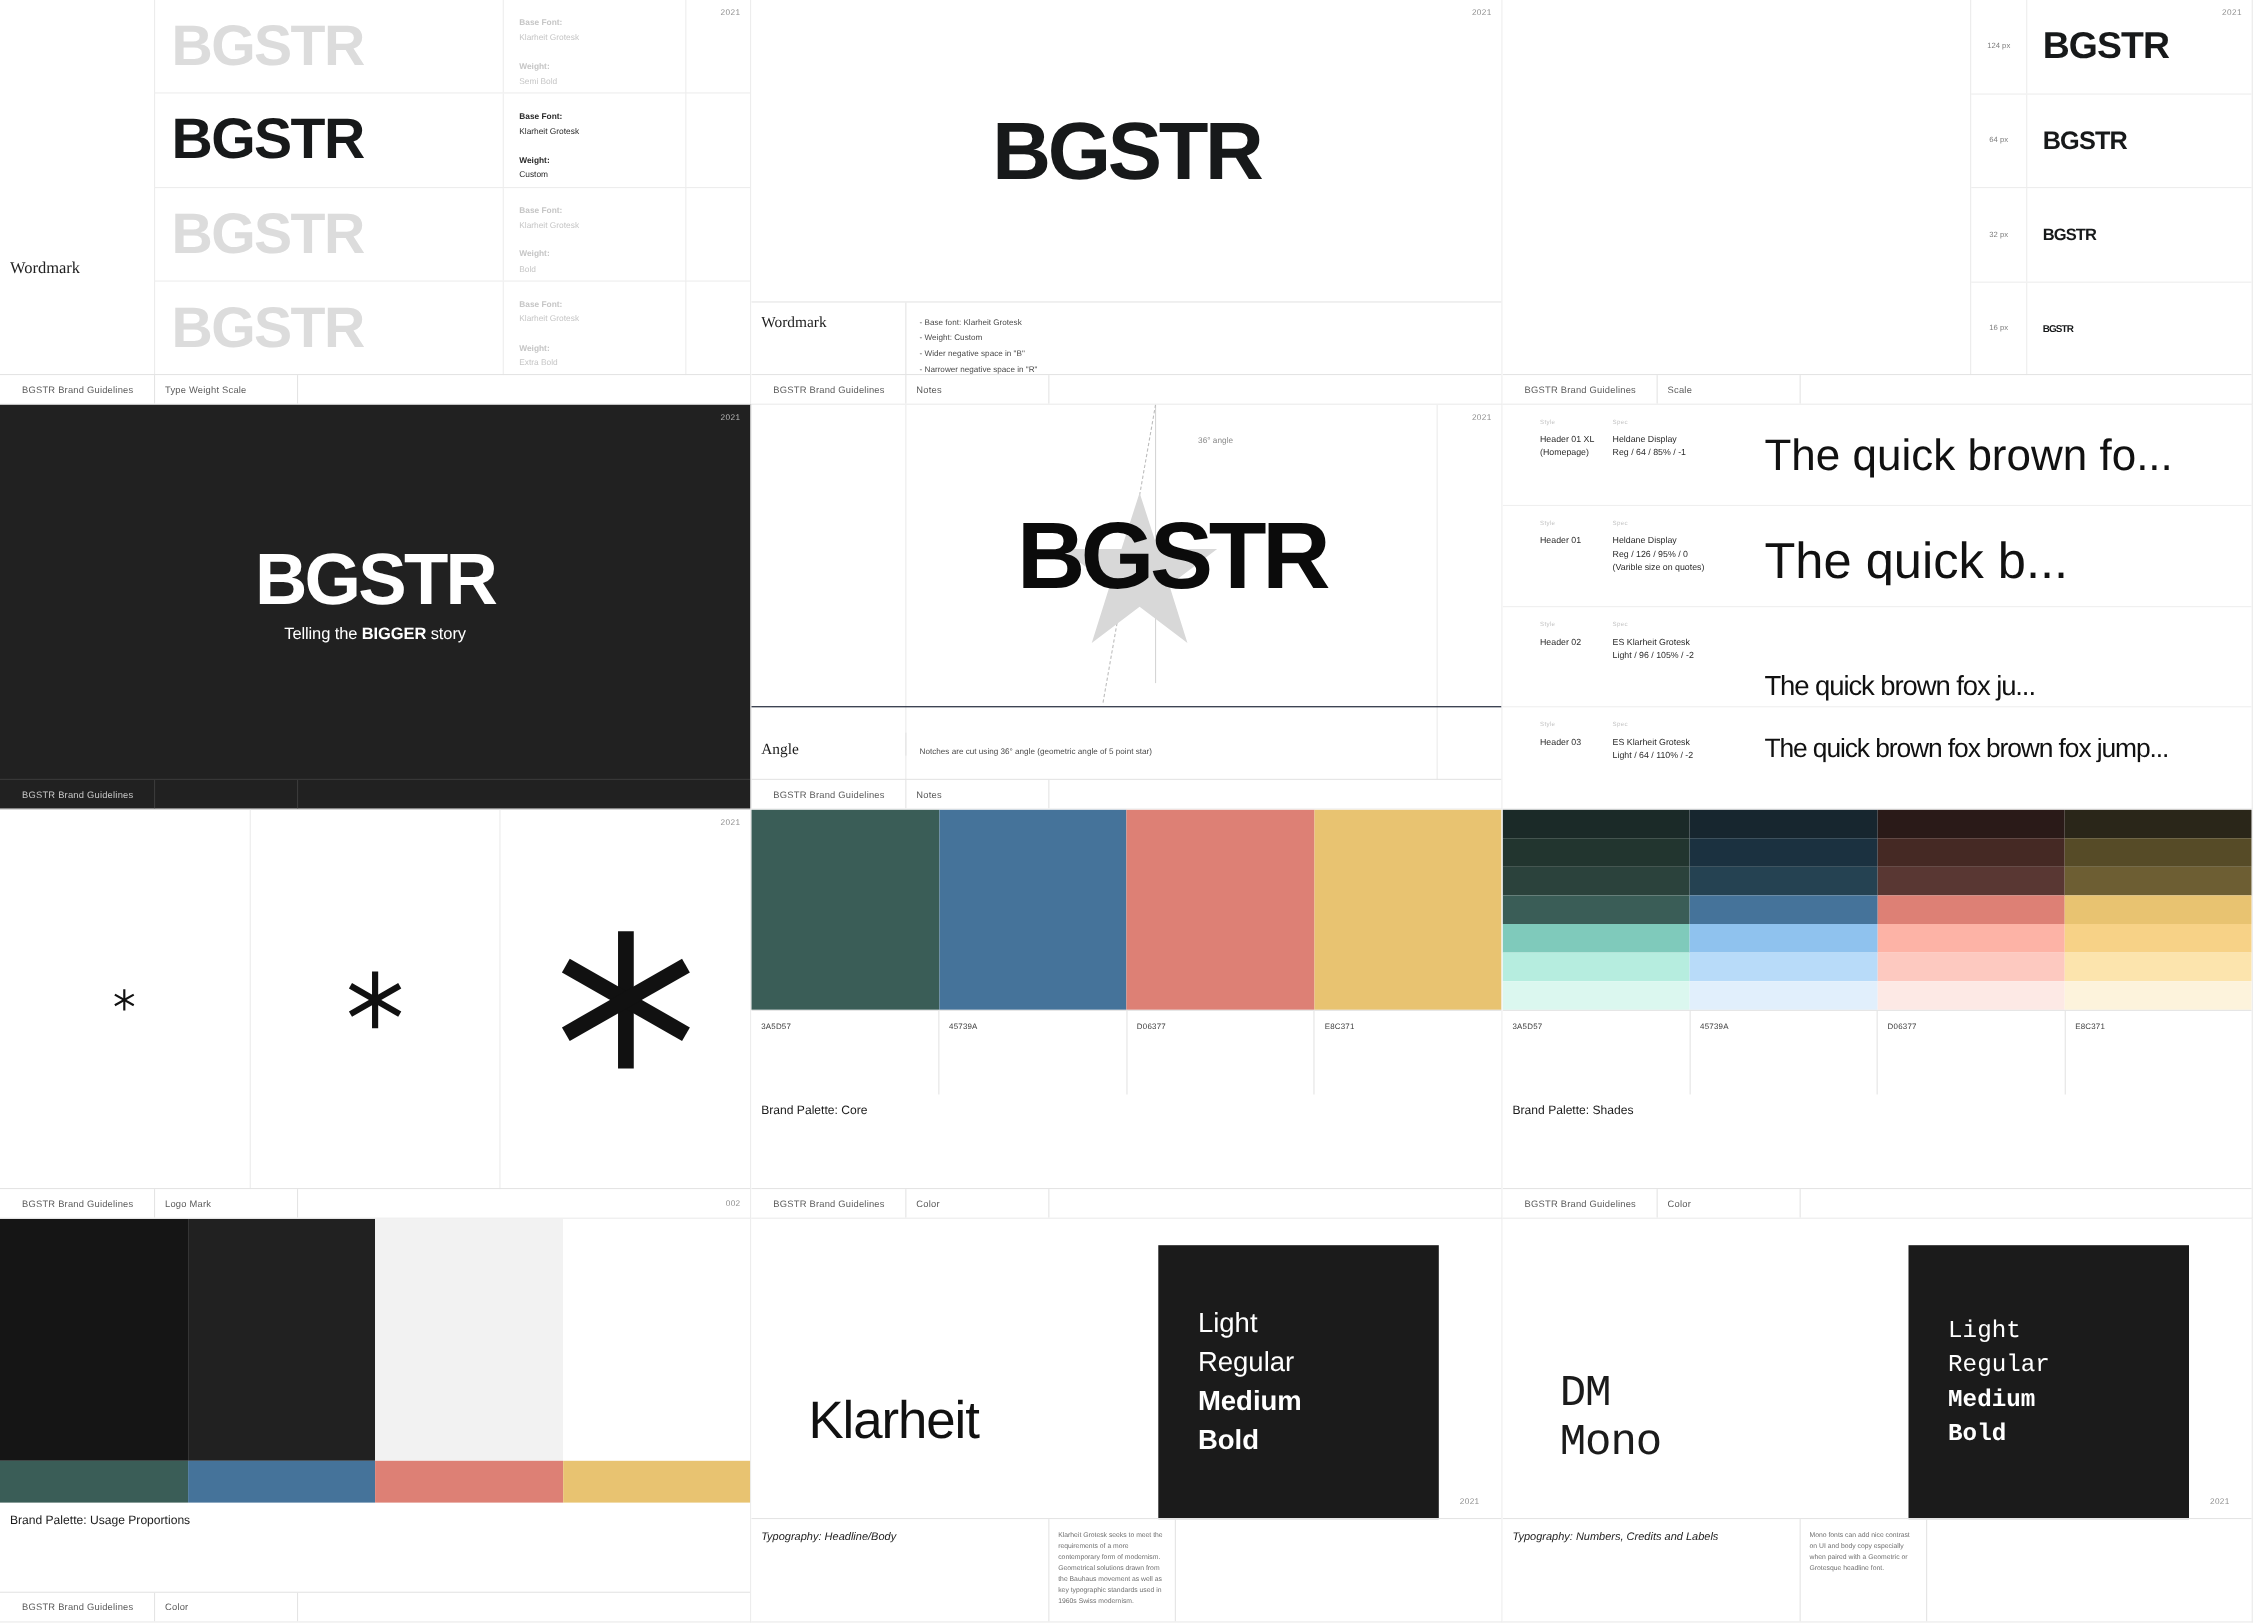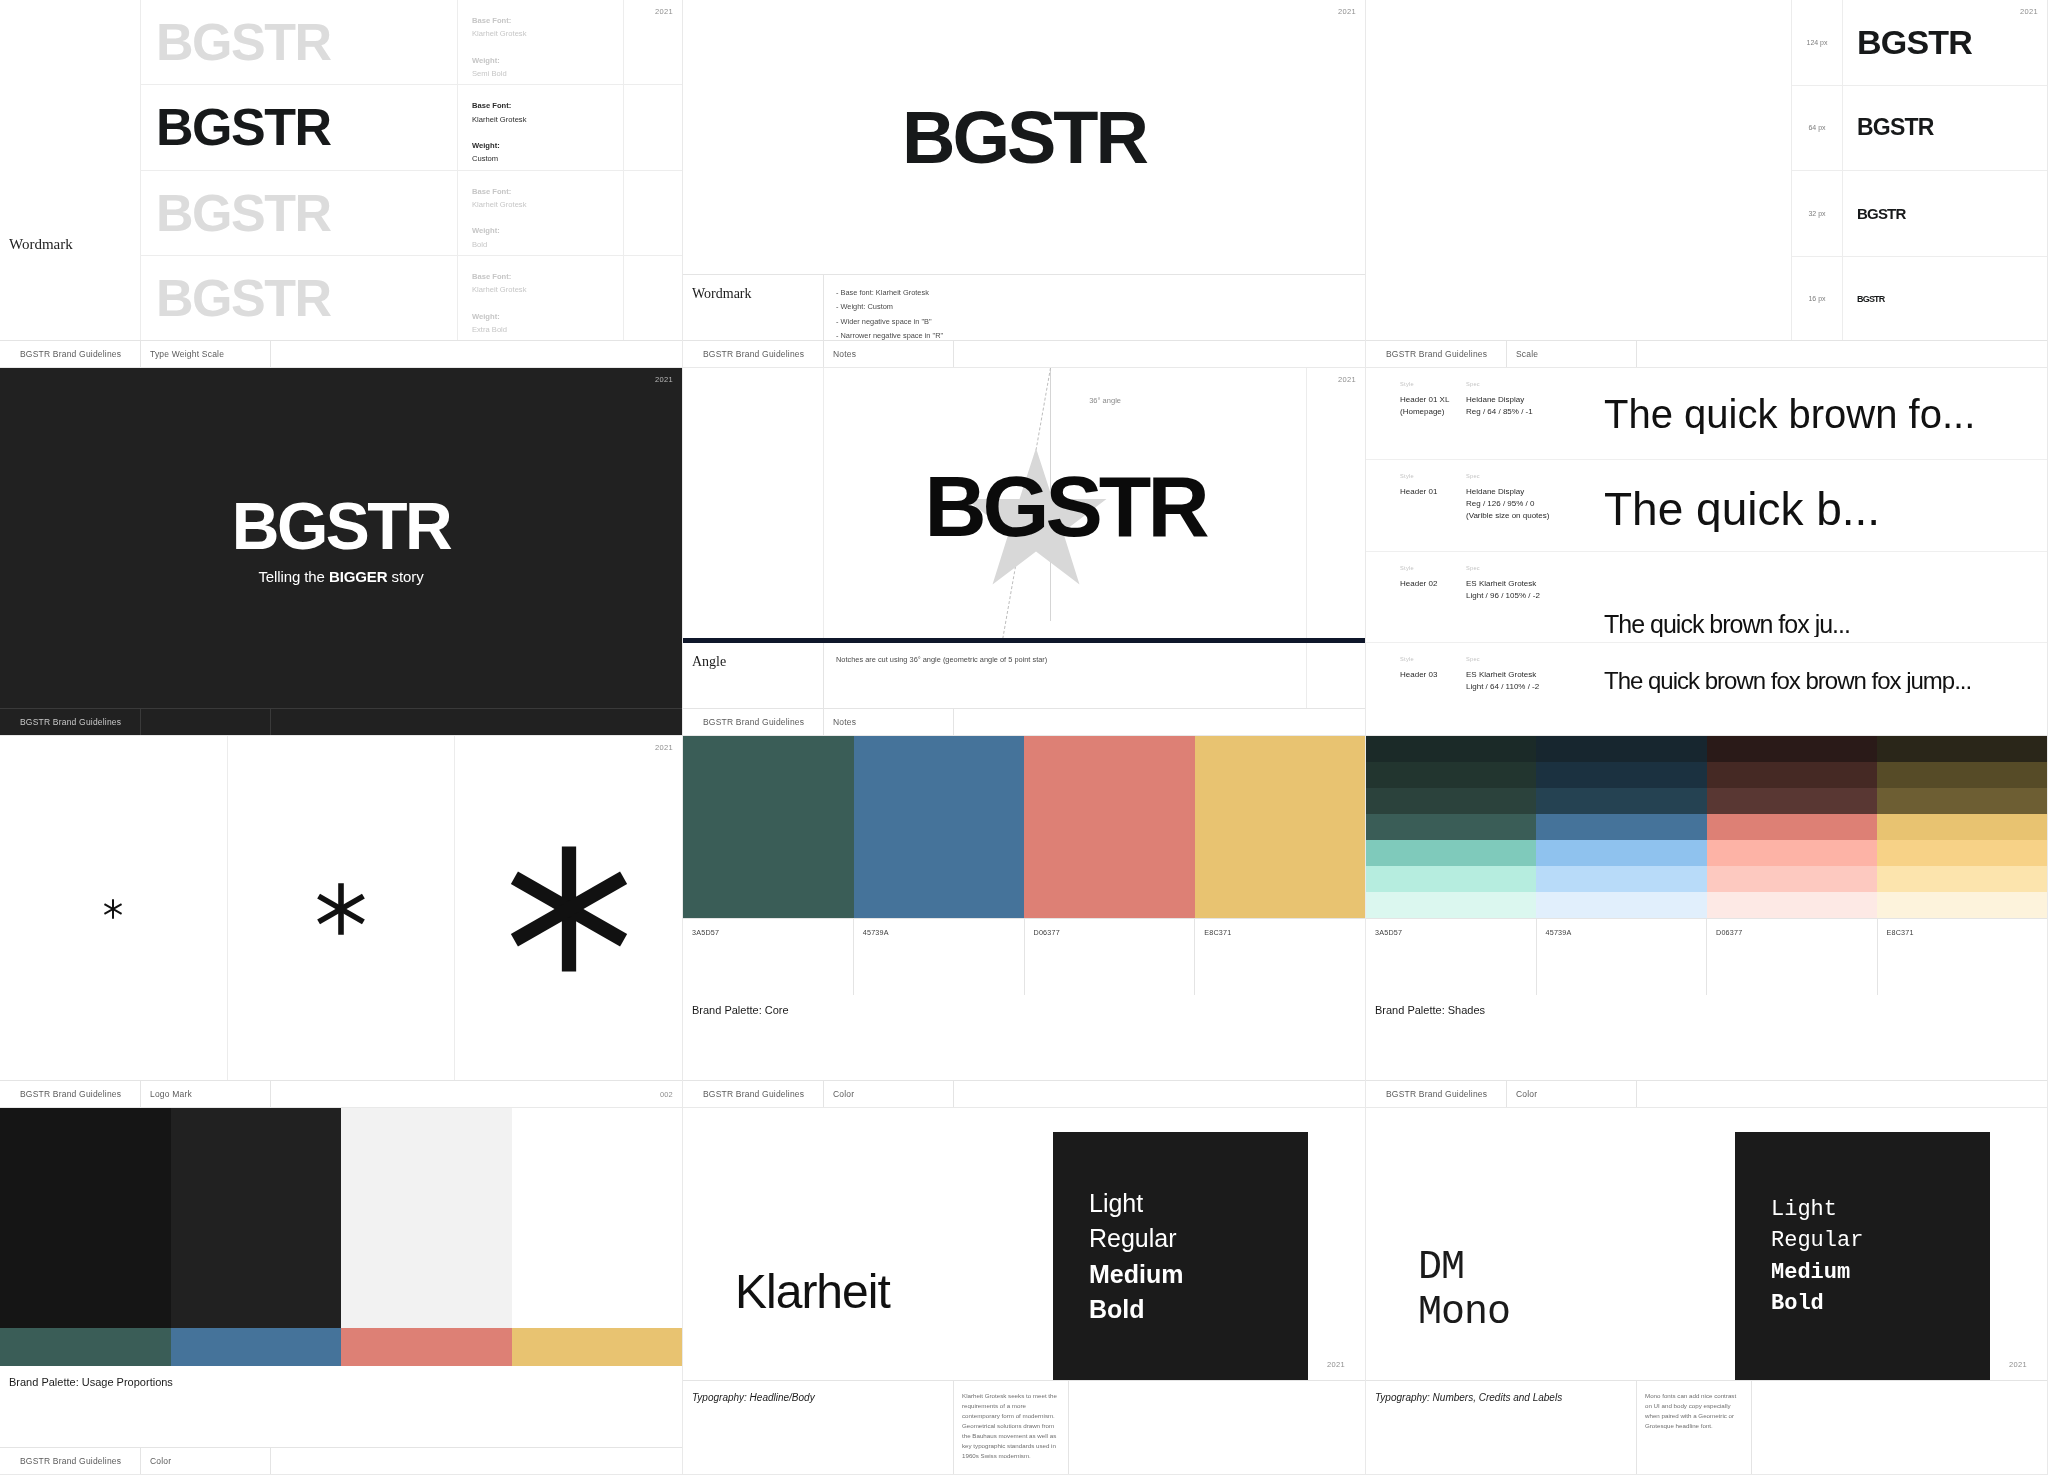--- a/index.html
+++ b/index.html
@@ -57,21 +57,21 @@
   .s4 .tag{margin-top:9px;font-size:15px;color:#fff;letter-spacing:-.1px;}
   .s4 .tag b{font-weight:700;}
 
   
   .s5 .canvas{position:absolute;left:140px;right:58px;top:0;bottom:92px;}
   .s5 .star{position:absolute;left:44%;top:28%;width:150px;height:150px;transform:translate(-50%,0);}
   .s5 .wm{position:absolute;left:0;right:0;top:50%;transform:translateY(-50%);text-align:center;font-weight:700;font-size:86px;letter-spacing:-4px;color:#0b0b0b;}
   .s5 .plumb{position:absolute;left:47%;top:0;bottom:8%;width:1px;background:#d5d5d5;}
   .s5 .diag{position:absolute;left:47%;top:0;height:100%;width:1px;border-left:1px dashed #bdbdbd;transform-origin:top center;transform:rotate(10deg);}
   .s5 .angtxt{position:absolute;left:55%;top:10%;font-size:7.5px;color:#8b8b8b;}
-  .s5 .meta{position:absolute;left:0;right:0;bottom:26px;height:66px;border-top:5px solid #0f172a;display:flex;}
+  .s5 .meta{position:absolute;left:0;right:0;bottom:26px;height:66px;border-top:1px solid #0f172a;display:flex;align-items:center;}
   .s5 .m1{width:140px;padding:11px 0 0 9px;box-sizing:border-box;font-family:"Liberation Serif",serif;font-size:14px;}
   .s5 .m2{flex:1;border-left:1px solid #e4e4e4;padding:12px 0 0 12px;box-sizing:border-box;font-size:7.4px;color:#4a4a4a;}
   .s5 .vr{position:absolute;left:140px;top:0;bottom:26px;width:1px;background:#ececec;}
   .s5 .vr2{position:absolute;right:58px;top:0;bottom:26px;width:1px;background:#ececec;}
 
   
   .s6 .trow{position:relative;height:25%;border-bottom:1px solid #efefef;box-sizing:border-box;display:flex;align-items:flex-start;padding-top:26px;}
   .s6 .col{position:relative;box-sizing:border-box;}
   .s6 .cA{width:100px;padding-left:34px;}
   .s6 .cB{width:130px;}

